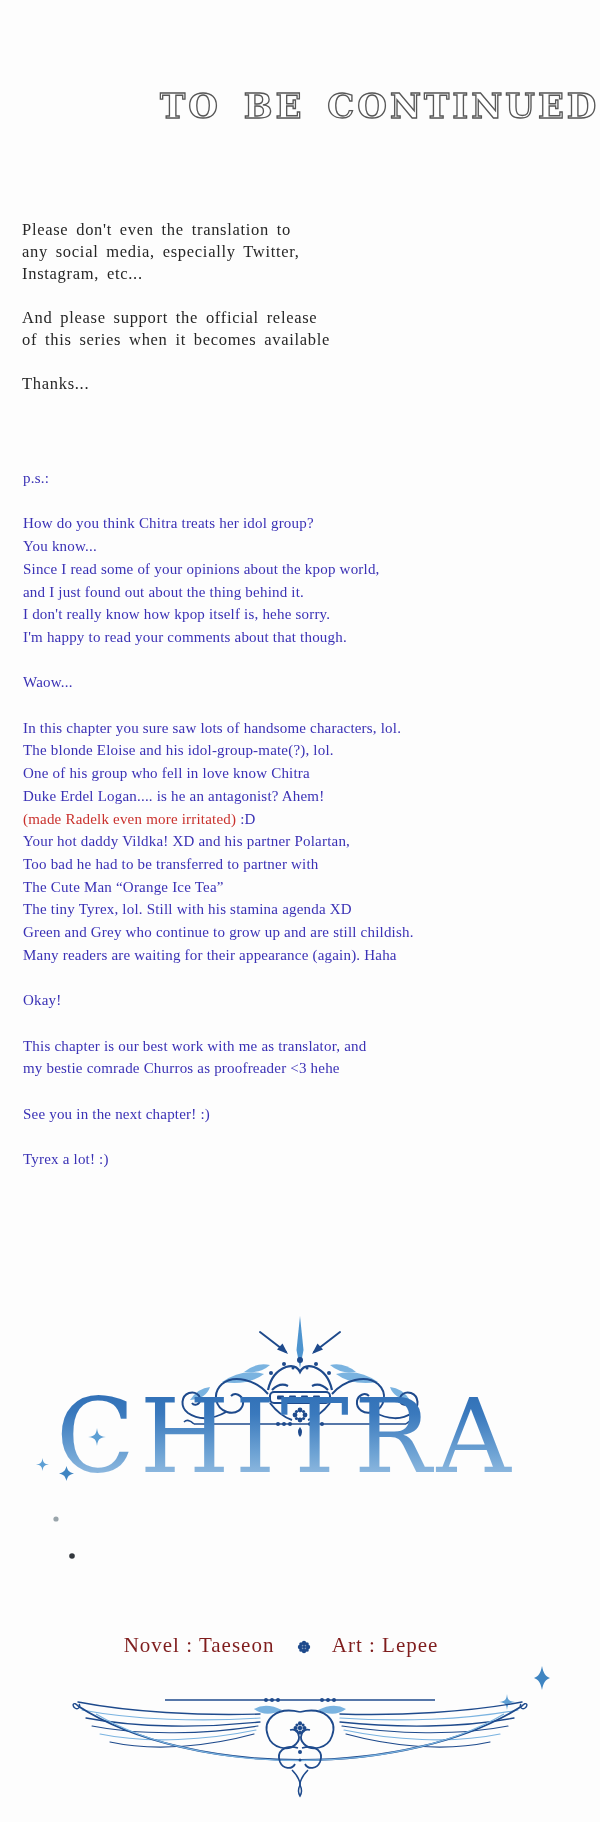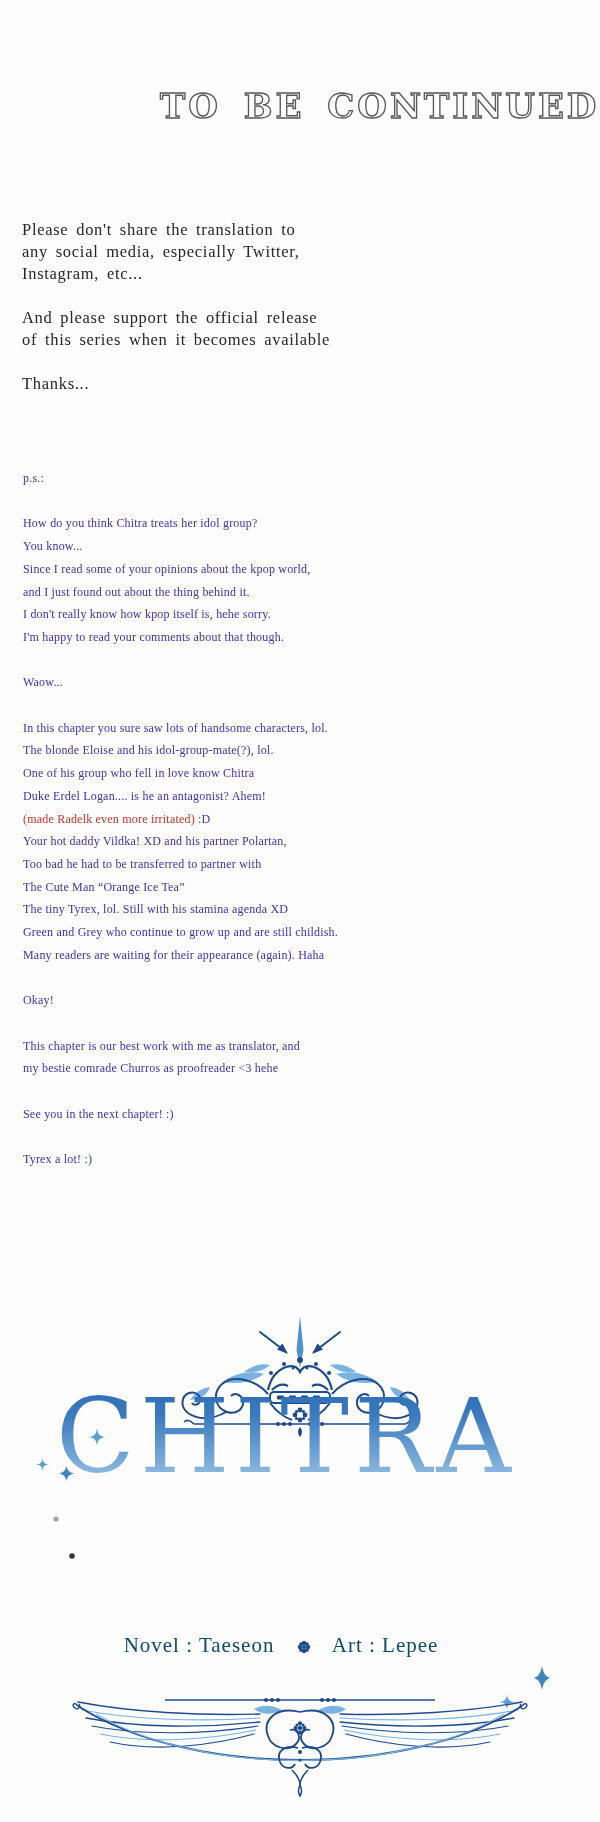--- a/index.html
+++ b/index.html
@@ -15,49 +15,49 @@
     text-shadow:0 0 1px #8a8a8a;
     white-space:nowrap;
   }
   .notice{
     position:absolute;top:219px;left:22px;
     font-size:16.5px;line-height:22px;color:#262626;
     letter-spacing:0.7px;word-spacing:3px;white-space:nowrap;
   }
   .notes{
     position:absolute;top:467px;left:23px;
-    font-size:12px;line-height:22.7px;color:#3a31b5;
+    font-size:15px;line-height:22.7px;color:#3a31b5;
     letter-spacing:0.2px;white-space:nowrap;
   }
   .crown{position:absolute;top:1316px;left:160px;}
   .series-title{
     position:absolute;top:1380px;left:0;width:572px;text-align:center;
     font-family:"DejaVu Serif", serif;font-size:103px;font-weight:normal;
     letter-spacing:5px;line-height:1.1;
     background:linear-gradient(180deg,#2b6bb3 0%,#3a79bd 30%,#6ea3d4 65%,#a9cbe9 100%);
     -webkit-background-clip:text;background-clip:text;color:transparent;
     white-space:nowrap;
   }
   .credits{
     position:absolute;top:1633px;left:0;width:562px;text-align:center;
-    font-size:21px;color:#0c4a6e;letter-spacing:1px;white-space:nowrap;
+    font-size:21px;color:#7f1d1d;letter-spacing:1px;white-space:nowrap;
   }
   .credit-sep{display:inline-block;margin:0 16px;vertical-align:middle;}
   .flourish{position:absolute;top:1690px;left:70px;}
   .sparkle{position:absolute;}
 </style>
 </head>
 <body>
 
 <div class="page">
 
   <div class="banner">TO BE CONTINUED...</div>
 
   <div class="notice">
-      <div>Please don't share the translation to</div>
+      <div>Please don't even the translation to</div>
       <div>any social media, especially Twitter,</div>
       <div>Instagram, etc...</div>
       <div>&nbsp;</div>
       <div>And please support the official release</div>
       <div>of this series when it becomes available</div>
       <div>&nbsp;</div>
       <div>Thanks...</div>
     </div>
 
   <div class="notes">

